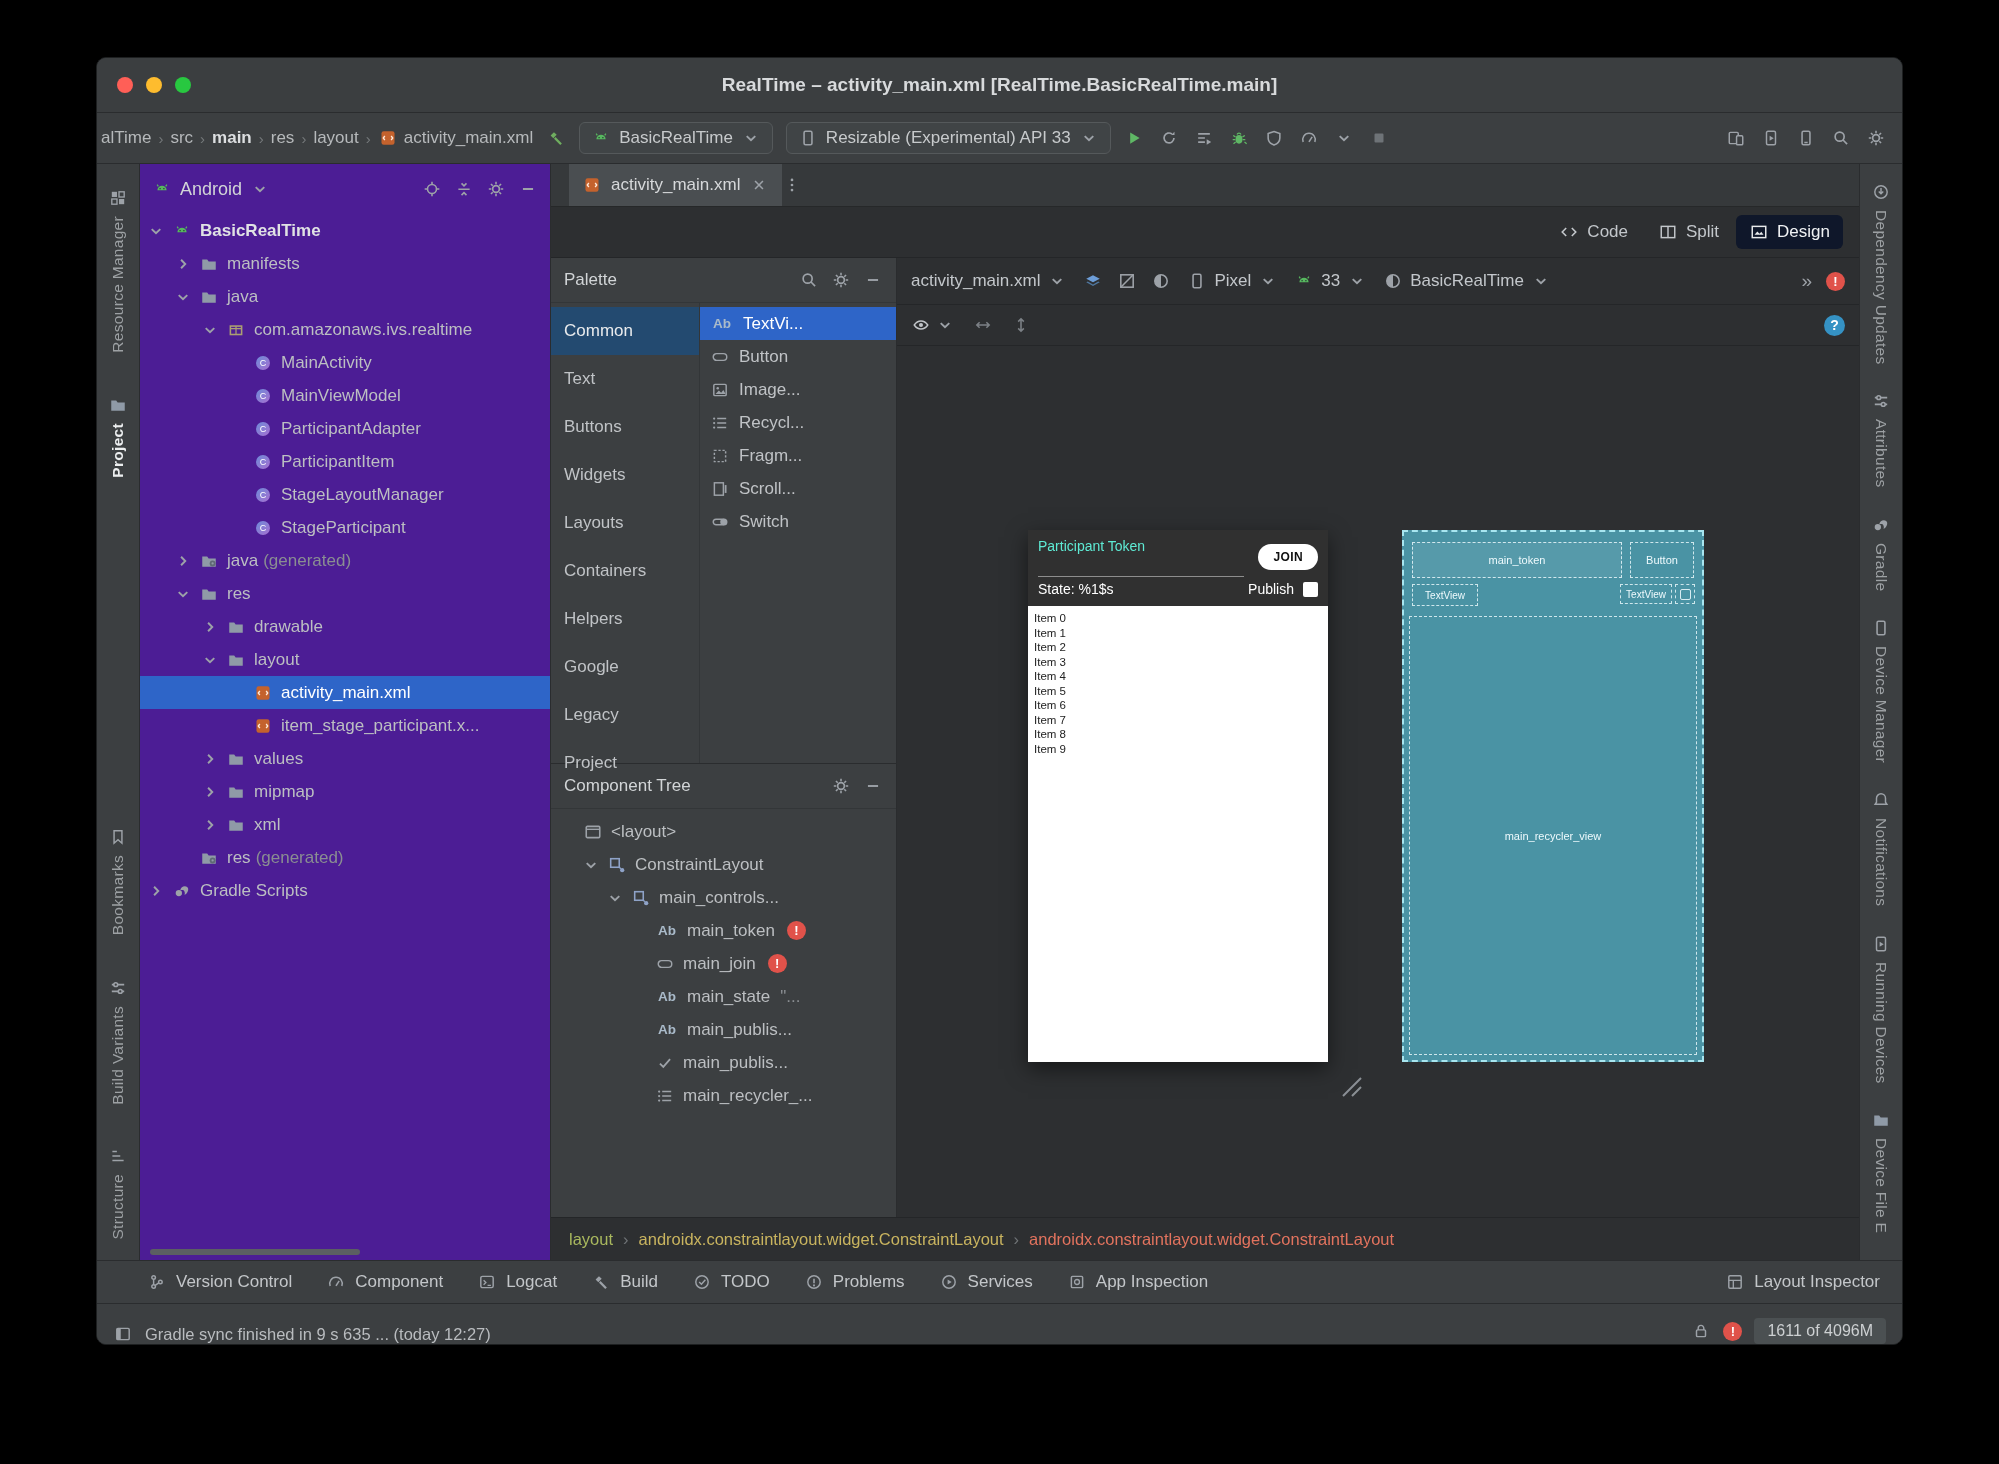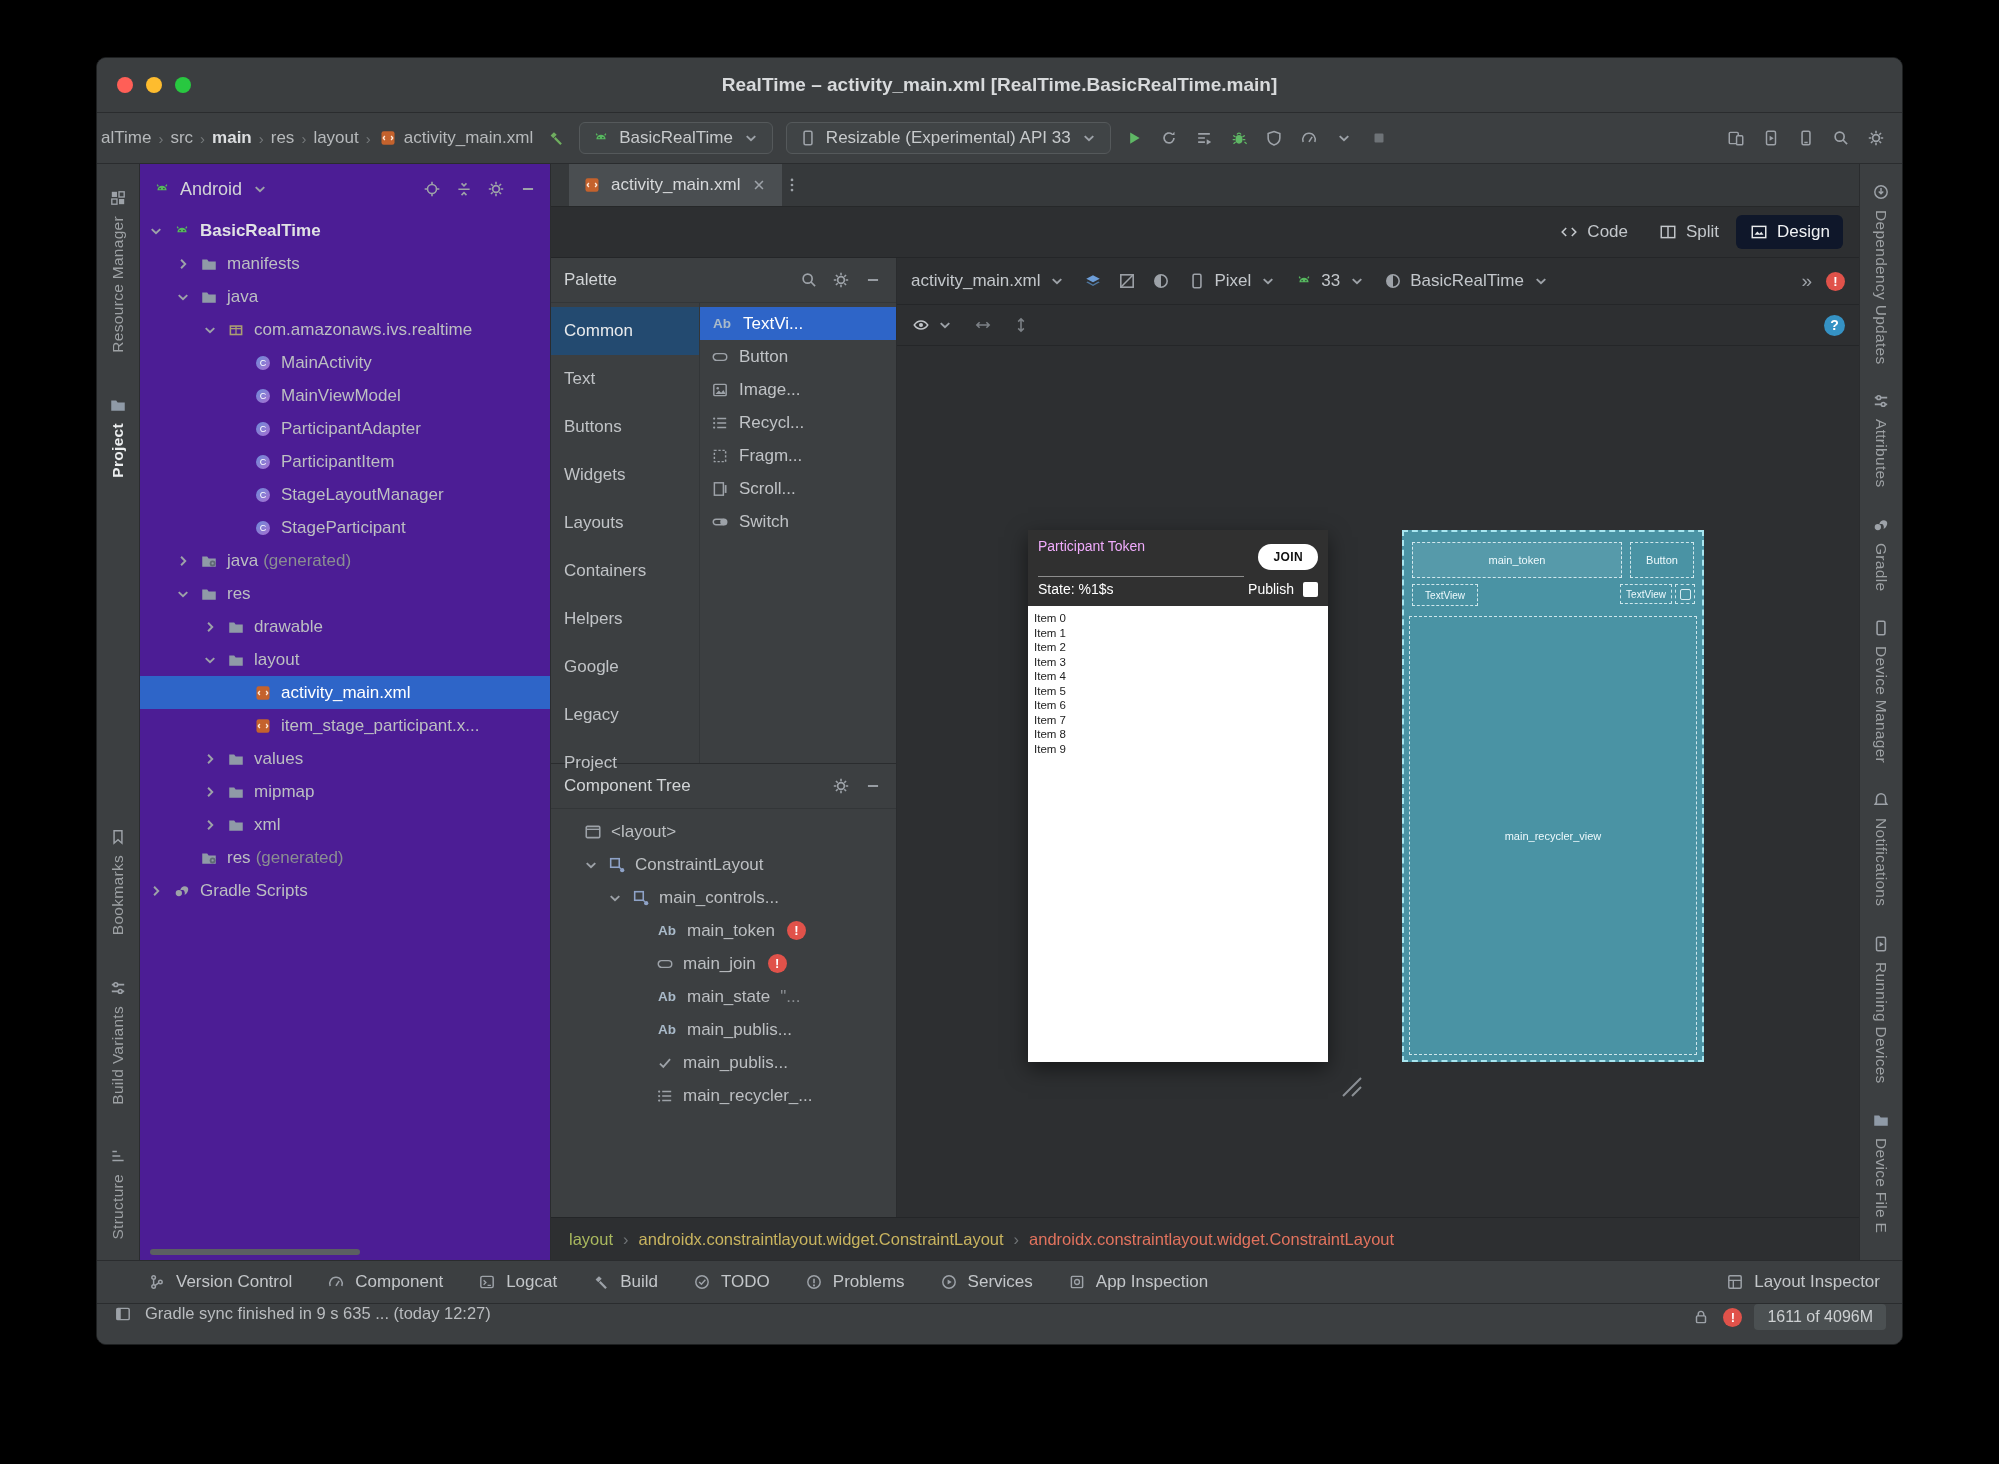--- a/index.html
+++ b/index.html
@@ -97,21 +97,21 @@
   .overflow-glyph{color:#9da2a8;font-size:19px;}
   .mini-toolbar{height:40px;flex:none;display:flex;align-items:center;gap:18px;padding:0 14px;
                 border-bottom:1px solid #242628;background:#2d2f31;}
   .help-badge{margin-left:auto;width:21px;height:21px;border-radius:50%;background:#3592c4;color:#fff;
               font-size:14px;font-weight:bold;display:flex;align-items:center;justify-content:center;}
   .canvas{flex:1;position:relative;background:#2d2f31;min-height:0;overflow:hidden;}
   .phone{position:absolute;width:300px;height:532px;}
   .design-phone{left:131px;top:184px;background:#fff;box-shadow:0 7px 20px rgba(0,0,0,.5);}
   .dp-header{background:#303030;padding:10px 10px 9px;}
   .dp-row1{display:flex;align-items:center;justify-content:space-between;height:34px;}
-  .dp-hint{color:#f0abfc;font-size:14px;border-bottom:1px solid #8d8d8d;flex:1;margin-right:14px;padding-bottom:22px;}
+  .dp-hint{color:#5eead4;font-size:14px;border-bottom:1px solid #8d8d8d;flex:1;margin-right:14px;padding-bottom:22px;}
   .dp-join{background:#fff;color:#101010;font-weight:bold;font-size:12px;border-radius:14px;
            padding:6px 15px;letter-spacing:.4px;}
   .dp-row2{display:flex;align-items:center;justify-content:space-between;color:#fff;font-size:14px;margin-top:7px;}
   .dp-pub{display:flex;align-items:center;gap:9px;}
   .dp-check{width:15px;height:15px;background:#fff;border-radius:2px;}
   .dp-list{padding:5px 0 0 6px;}
   .dp-item{font-size:11.5px;color:#222;height:14.5px;line-height:14.5px;}
   .blueprint-phone{left:505px;top:184px;width:302px;background:#4a93a4;border:2px dashed #a8e6f0;box-sizing:border-box;}
   .bp-box{position:absolute;border:1px dashed rgba(240,252,255,.8);color:#eefafd;font-size:11px;
           display:flex;align-items:center;justify-content:center;overflow:hidden;white-space:nowrap;}
@@ -127,21 +127,21 @@
   .xml-breadcrumbs{height:42px;flex:none;display:flex;align-items:center;gap:10px;padding:0 18px;
                    background:#2d2f31;border-top:1px solid #242628;font-size:16.5px;white-space:nowrap;overflow:hidden;}
   .xml-breadcrumbs .sep{color:#6f7376;}
   
   .bottom-bar{height:42px;flex:none;background:#3c3f41;border-top:1px solid #2a2c2e;display:flex;
               align-items:center;padding:0 22px 0 50px;font-size:17px;color:#c3c6c9;}
   .bb-items{display:flex;align-items:center;gap:34px;}
   .bb-item{display:flex;align-items:center;gap:9px;white-space:nowrap;}
   .bb-right{margin-left:auto;}
   .status-bar{height:40px;flex:none;background:#3c3f41;border-top:1px solid #2a2c2e;display:flex;
-              align-items:flex-start;gap:12px;padding:0 16px;font-size:16.5px;color:#b9bcbf;}
+              align-items:flex-end;gap:12px;padding:0 16px;font-size:16.5px;color:#b9bcbf;}
   .status-right{margin-left:auto;display:flex;align-items:center;gap:12px;}
   .mem{background:#4b5052;border-radius:4px;padding:4px 13px;color:#cdd0d2;font-size:16px;}
 </style>
 </head>
 <body>
 
 <div class="screen">
   <div class="window">
 
     <div class="titlebar">

